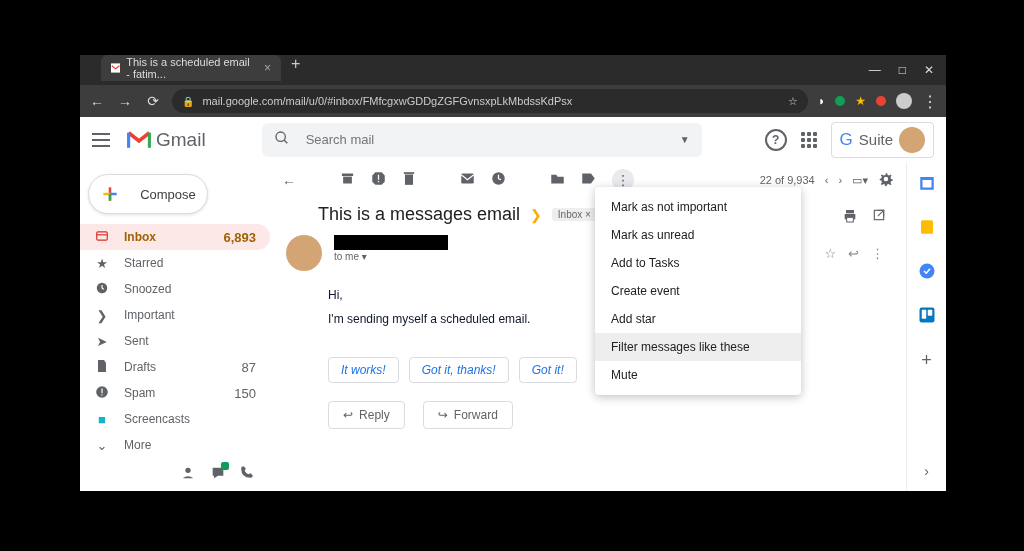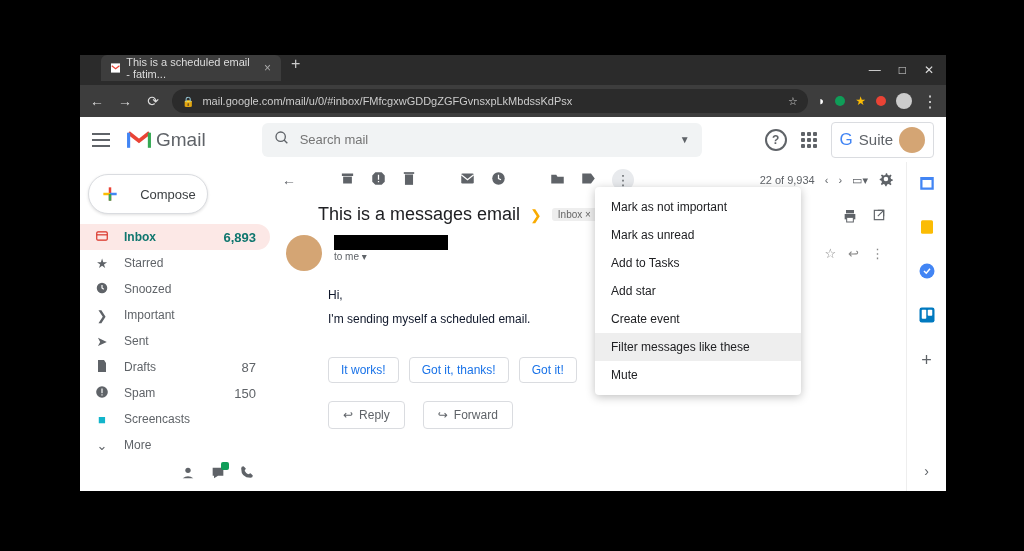--- a/index.html
+++ b/index.html
@@ -19,38 +19,38 @@
   .nav-btn { color: #ddd; font-size: 14px; width: 18px; text-align: center; }
   .url-pill { flex: 1; background: #2b2b2b; border-radius: 14px; height: 24px; display: flex; align-items: center; padding: 0 10px; gap: 8px; color: #ccc; font-size: 11px; }
   .lock { font-size: 10px; }
   .ext-icons { display: flex; align-items: center; gap: 10px; }
   .dot { width: 10px; height: 10px; border-radius: 50%; display: inline-block; }
   
   .gmail-header { height: 45px; display: flex; align-items: center; padding: 0 12px; gap: 16px; border-bottom: 0 solid transparent; }
   .hamburger { width: 18px; height: 14px; display: flex; flex-direction: column; justify-content: space-between; }
   .hamburger span { height: 2px; background: #5f6368; }
   .gmail-logo { display: flex; align-items: center; gap: 4px; font-size: 19px; color: #5f6368; }
-  .searchbox { flex: 1; max-width: 440px; height: 34px; background: #f1f3f4; border-radius: 6px; display: flex; align-items: center; padding: 0 12px; gap: 10px; margin-left: 40px; }
+  .searchbox { flex: 1; max-width: 440px; height: 34px; background: #f1f3f4; border-radius: 6px; display: flex; align-items: center; padding: 0 12px; gap: 16px; margin-left: 40px; }
   .searchbox .si { color: #5f6368; }
   .searchbox input { border: none; background: transparent; outline: none; flex: 1; font-size: 13px; color: #5f6368; }
   .dropdown-caret { color: #5f6368; font-size: 10px; }
   .header-right { display: flex; align-items: center; gap: 14px; margin-left: auto; }
   .help-circle { width: 22px; height: 22px; border: 2px solid #5f6368; border-radius: 50%; display: flex; align-items: center; justify-content: center; font-size: 12px; color: #5f6368; font-weight: bold; }
   .apps-grid { width: 16px; height: 16px; display: grid; grid-template-columns: repeat(3,1fr); gap: 2px; }
   .apps-grid span { background: #5f6368; border-radius: 1px; }
   .gsuite { border: 1px solid #dadce0; border-radius: 4px; padding: 4px 8px; display: flex; align-items: center; gap: 6px; }
   .gsuite-txt { font-size: 15px; color: #5f6368; }
   .avatar { width: 26px; height: 26px; border-radius: 50%; background: #d4a574; }
   
   .gmail-body { flex: 1; display: flex; overflow: hidden; }
   .sidebar { width: 190px; padding-top: 8px; }
   .compose-btn { margin: 4px 0 10px 8px; width: 120px; height: 40px; border: 1px solid #dadce0; border-radius: 22px; background: #fff; box-shadow: 0 1px 3px rgba(0,0,0,0.12); display: flex; align-items: center; justify-content: center; gap: 20px; font-size: 13px; color: #3c4043; }
   .nav-list { list-style: none; }
   .nav-item { height: 26px; display: flex; align-items: center; padding: 0 14px; font-size: 12px; color: #5f6368; gap: 14px; border-radius: 0 14px 14px 0; }
-  .nav-item.active { background: #fce8e6; color: #0f766e; font-weight: bold; }
+  .nav-item.active { background: #fce8e6; color: #a16207; font-weight: bold; }
   .nav-item .count { margin-left: auto; font-size: 13px; }
   .nav-icon { width: 16px; text-align: center; font-size: 13px; }
   .sidebar-footer { position: absolute; bottom: 6px; left: 100px; display: flex; gap: 14px; color: #5f6368; }
   
   .main { flex: 1; display: flex; flex-direction: column; position: relative; }
   .toolbar { height: 36px; display: flex; align-items: center; padding: 0 12px; gap: 16px; color: #5f6368; }
   .toolbar .tb-icon { font-size: 14px; }
   .toolbar .sep { width: 12px; }
   .toolbar .pager { margin-left: auto; font-size: 11px; display: flex; align-items: center; gap: 10px; }
   .email-header { padding: 6px 16px 6px 48px; display: flex; align-items: center; gap: 10px; }
@@ -59,21 +59,21 @@
   .label-chip { background: #eee; color: #666; font-size: 10px; padding: 1px 6px; border-radius: 3px; }
   .email-actions-right { position: absolute; right: 20px; top: 46px; display: flex; gap: 14px; color: #5f6368; }
   .email-row { padding: 4px 16px 4px 16px; display: flex; gap: 12px; }
   .sender-avatar { width: 36px; height: 36px; border-radius: 50%; background: #d4a574; flex-shrink: 0; }
   .sender-info { display: flex; flex-direction: column; gap: 1px; }
   .sender-name { background: #000; width: 114px; height: 15px; }
   .to-line { font-size: 10px; color: #5f6368; }
   .msg-star { margin-left: auto; margin-right: 6px; color: #888; display: flex; align-items: center; gap: 12px; font-size: 13px; }
   .email-body { padding: 8px 16px 8px 58px; font-size: 12px; color: #0f172a; line-height: 2; }
   .smart-replies { padding: 18px 16px 4px 58px; display: flex; gap: 10px; }
-  .smart-reply { border: 1px solid #dadce0; color: #1a73e8; font-size: 12px; padding: 5px 12px; border-radius: 4px; background: #fff; }
+  .smart-reply { border: 1px solid #dadce0; color: #1a73e8; font-size: 12px; padding: 5px 12px; border-radius: 4px; background: #fff; font-style: italic; }
   .reply-row { padding: 14px 16px 4px 58px; display: flex; gap: 18px; }
   .reply-btn { border: 1px solid #dadce0; color: #5f6368; font-size: 12px; padding: 6px 14px; border-radius: 4px; background: #fff; display: flex; align-items: center; gap: 6px; }
   
   .context-menu { position: absolute; left: 515px; top: 132px; width: 206px; background: #fff; border-radius: 4px; box-shadow: 0 2px 10px rgba(0,0,0,0.25); padding: 6px 0; z-index: 100; }
   .menu-item { padding: 7px 16px; font-size: 12px; color: #202124; cursor: default; }
   .menu-item.hover { background: #eee; }
   
   .right-panel { width: 40px; border-left: 1px solid #eee; display: flex; flex-direction: column; align-items: center; padding-top: 12px; gap: 26px; }
   .rp-icon { width: 18px; height: 18px; }
   .rp-plus { font-size: 18px; color: #5f6368; }
@@ -384,19 +384,19 @@
           </svg></span>
       <span class="rp-plus">+</span>
       <span class="rp-chevron">›</span>
     </div>
   </div>
 
   <div class="context-menu">
     <div class="menu-item">Mark as not important</div>
     <div class="menu-item">Mark as unread</div>
     <div class="menu-item">Add to Tasks</div>
+    <div class="menu-item">Create event</div>
     <div class="menu-item">Add star</div>
-    <div class="menu-item">Create event</div>
     <div class="menu-item hover">Filter messages like these</div>
     <div class="menu-item">Mute</div>
   </div>
 
 </div>
 
 </body></html>

